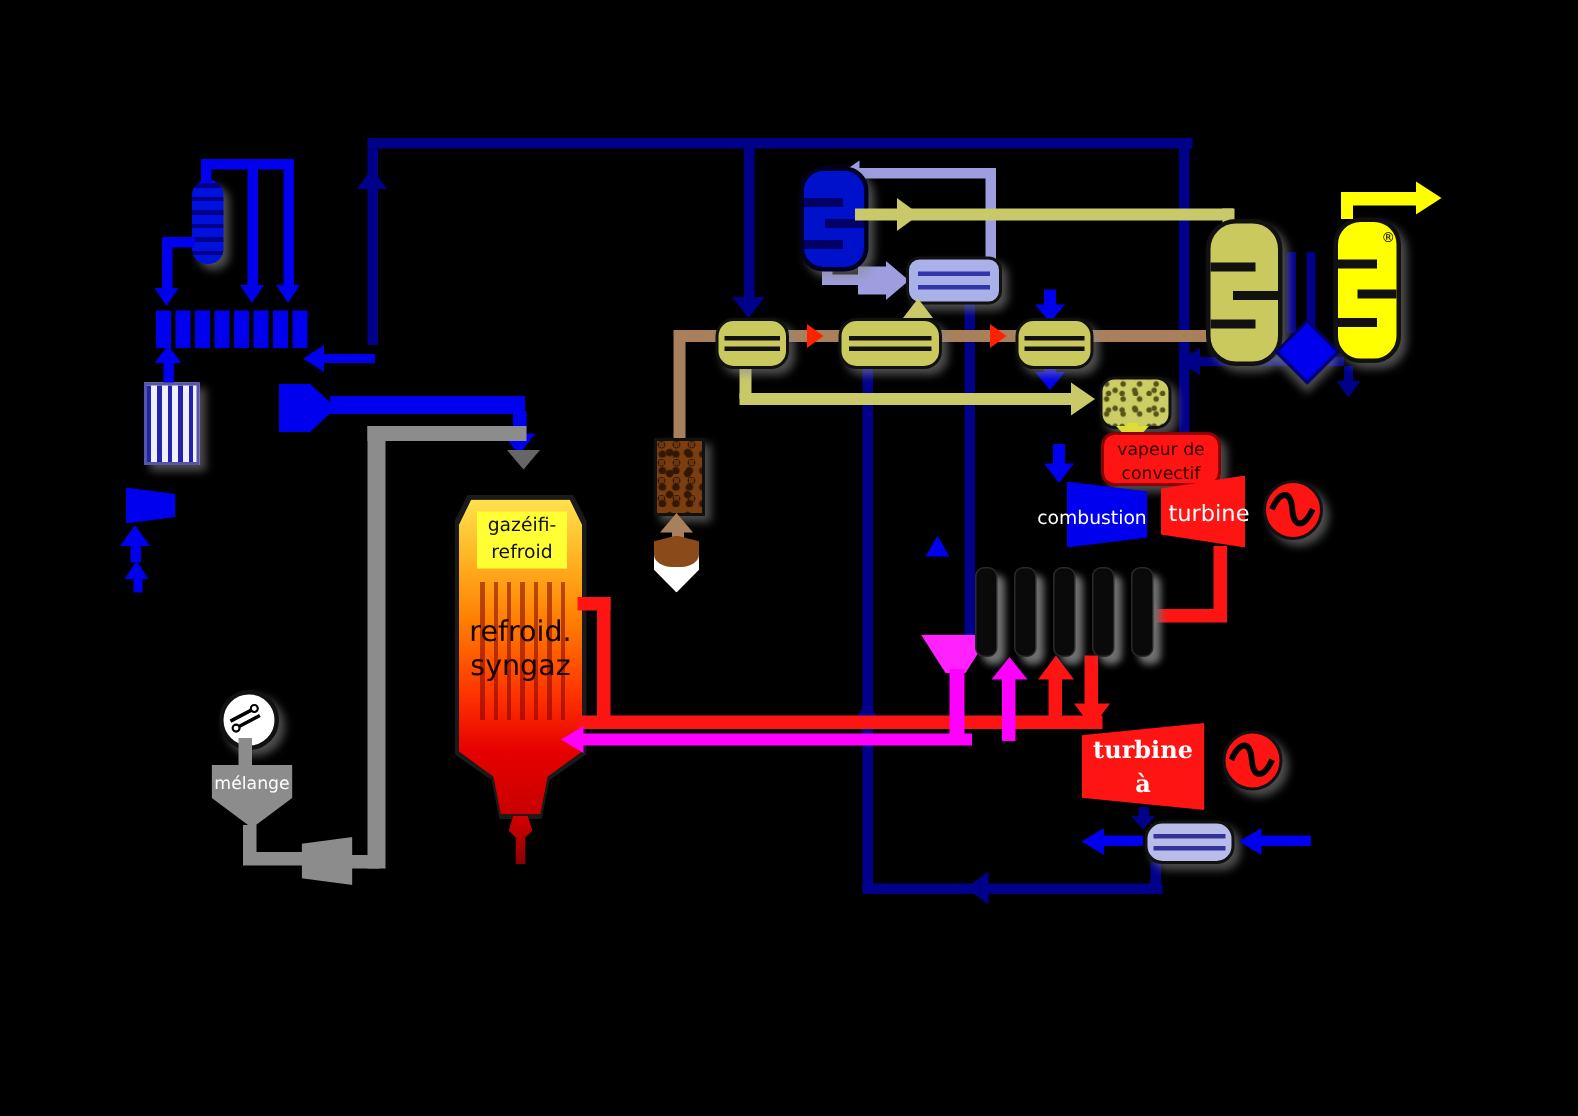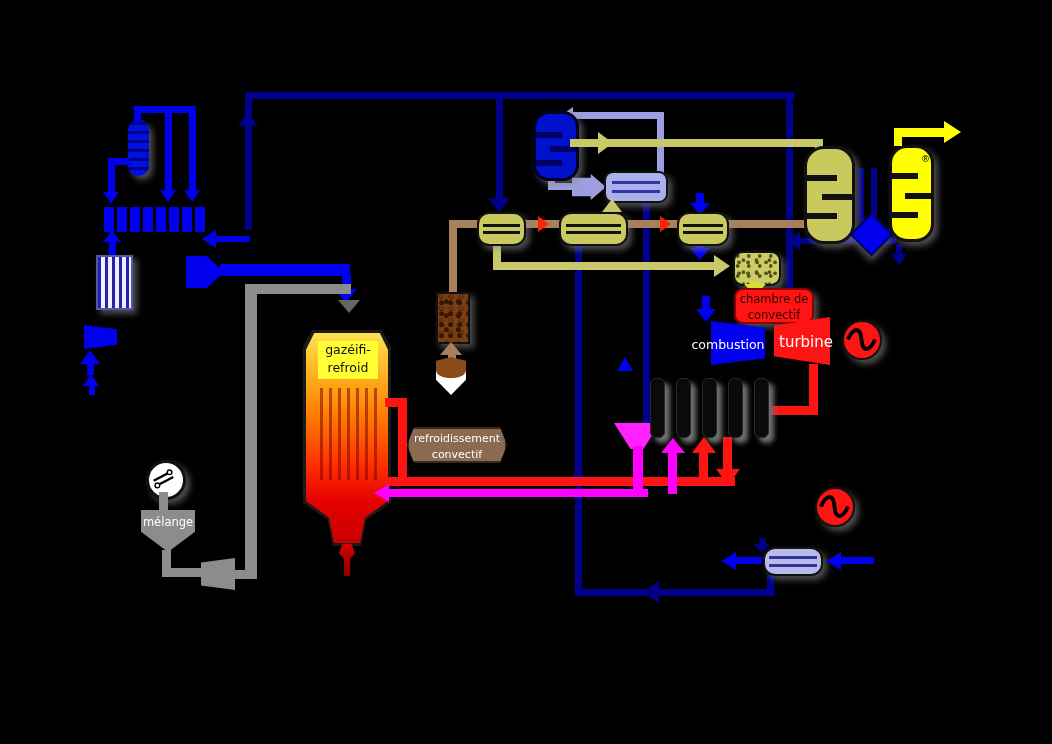--- a/index.html
+++ b/index.html
@@ -179,65 +179,69 @@
   <div class="tri" style="left:338px;top:300px;border-left:11px solid transparent;border-right:11px solid transparent;border-top:13px solid #666"></div>
 
   <div class="abs sh" style="left:303px;top:330px;width:88px;height:216px;background:#1a1a1a;clip-path:polygon(0 8%,10% 0,90% 0,100% 8%,100% 80%,72% 88%,66% 100%,34% 100%,28% 88%,0 80%);">
     <div class="abs" style="left:3px;top:3px;width:82px;height:210px;background:linear-gradient(#FFE24D 0%,#FFB020 20%,#FF7A00 40%,#FF3300 62%,#E60000 80%,#C80000 100%);clip-path:polygon(0 8%,10% 0,90% 0,100% 8%,100% 80%,72% 88%,66% 100%,34% 100%,28% 88%,0 80%);"></div>
   </div>
   <div class="abs" style="left:314px;top:388px;width:66px;height:92px;background:repeating-linear-gradient(90deg,transparent 0 6px,#7a000088 6px 9px);"></div>
   <div class="abs" style="left:318px;top:341px;width:60px;height:38px;background:#FFFF33;text-align:center;font-size:12.5px;color:#111;line-height:1.4;">
     <span>gazéifi-</span><br>
     <span>refroid</span>
   </div>
+  <div class="lbl" style="left:305px;top:410px;width:84px;font-size:19px;color:#140000;line-height:1.2;">
+    <span>refroid.</span><br>
+    <span>syngaz</span>
+  </div>
   <div class="abs" style="left:339px;top:544px;width:16px;height:32px;background:linear-gradient(#D40000,#8B0000);clip-path:polygon(20% 0,80% 0,100% 30%,70% 45%,70% 100%,30% 100%,30% 45%,0 30%);"></div>
 
-  <div class="abs sh" style="left:407px;top:427px;width:100px;height:36px;background:#8a6a50;border:2px solid #3a2a1a;clip-path:polygon(7% 0,93% 0,100% 50%,93% 100%,7% 100%,0 50%);text-align:center;font-size:11px;color:#fff;line-height:1.45;padding-top:2px;box-sizing:border-box;">
-    <span>refroidissement</span><br>
-    <span>convectif</span>
-  </div>
 
   <div class="pipe" style="left:385px;top:398px;width:22px;height:9px;background:#FF1414"></div>
   <div class="pipe" style="left:398px;top:398px;width:9px;height:86px;background:#FF1414"></div>
   <div class="pipe" style="left:385px;top:477px;width:350px;height:9px;background:#FF1414"></div>
   <div class="pipe" style="left:699px;top:452px;width:9px;height:28px;background:#FF1414"></div>
   <div class="tri" style="left:692px;top:437px;border-left:12px solid transparent;border-right:12px solid transparent;border-bottom:16px solid #FF1414"></div>
   <div class="pipe" style="left:723px;top:437px;width:9px;height:34px;background:#FF1414"></div>
   <div class="tri" style="left:716px;top:469px;border-left:12px solid transparent;border-right:12px solid transparent;border-top:16px solid #FF1414"></div>
   <div class="pipe" style="left:809px;top:364px;width:9px;height:48px;background:#FF1414"></div>
   <div class="pipe" style="left:770px;top:406px;width:48px;height:9px;background:#FF1414"></div>
   <div class="tri" style="left:755px;top:402px;border-top:9px solid transparent;border-bottom:9px solid transparent;border-right:16px solid #FF1414"></div>
 
   <div class="pipe" style="left:388px;top:489px;width:260px;height:8px;background:#FF00FF"></div>
   <div class="tri" style="left:374px;top:484px;border-top:9px solid transparent;border-bottom:9px solid transparent;border-right:15px solid #FF00FF"></div>
   <div class="abs" style="left:614px;top:423px;width:46px;height:26px;background:#FF22FF;clip-path:polygon(0 0,100% 0,64% 100%,36% 100%);"></div>
   <div class="pipe" style="left:633px;top:446px;width:10px;height:48px;background:#FF00FF"></div>
   <div class="pipe" style="left:668px;top:452px;width:9px;height:42px;background:#FF00FF"></div>
   <div class="tri" style="left:661px;top:438px;border-left:12px solid transparent;border-right:12px solid transparent;border-bottom:15px solid #FF00FF"></div>
 
   <div class="abs sh" style="left:734px;top:288px;width:80px;height:36px;background:#FF1414;border:2.5px solid #8B0000;border-radius:9px;text-align:center;font-size:11.5px;color:#300;line-height:1.4;padding-top:1px;box-sizing:border-box;">
-    <span>chambre de</span><br>
+    <span>vapeur de</span><br>
     <span>convectif</span>
   </div>
   <div class="abs sh" style="left:711px;top:321px;width:54px;height:44px;background:#0000EE;clip-path:polygon(0 0,100% 15%,100% 85%,0 100%);"></div>
   <div class="lbl white" style="left:681px;top:337px;width:94px;font-size:12.5px;">combustion</div>
   <div class="abs sh" style="left:774px;top:317px;width:56px;height:48px;background:#FF1414;clip-path:polygon(0 18%,100% 0,100% 100%,0 82%);"></div>
   <div class="lbl white" style="left:779px;top:333px;width:48px;font-size:15px;">turbine</div>
   <div class="abs sh" style="left:842px;top:320px;width:40px;height:40px;background:#FF1414;border:2.5px solid #111;border-radius:50%;box-sizing:border-box;">
     <svg width="35" height="35" viewBox="0 0 36 36">
       <path d="M4 18 C 10 5, 17 5, 18 18 C 19 31, 26 31, 32 18" stroke="#000" stroke-width="4" fill="none"></path>
     </svg>
   </div>
 
   <div class="abs" style="left:650px;top:378px;width:13px;height:58px;background:#0a0a0a;border:1px solid #2a2a2a;border-radius:6px;box-shadow:5px 5px 5px #707070;"></div>
   <div class="abs" style="left:676px;top:378px;width:13px;height:58px;background:#0a0a0a;border:1px solid #2a2a2a;border-radius:6px;box-shadow:5px 5px 5px #707070;"></div>
   <div class="abs" style="left:702px;top:378px;width:13px;height:58px;background:#0a0a0a;border:1px solid #2a2a2a;border-radius:6px;box-shadow:5px 5px 5px #707070;"></div>
   <div class="abs" style="left:728px;top:378px;width:13px;height:58px;background:#0a0a0a;border:1px solid #2a2a2a;border-radius:6px;box-shadow:5px 5px 5px #707070;"></div>
   <div class="abs" style="left:754px;top:378px;width:13px;height:58px;background:#0a0a0a;border:1px solid #2a2a2a;border-radius:6px;box-shadow:5px 5px 5px #707070;"></div>
 
+  <div class="abs sh" style="left:721px;top:482px;width:82px;height:58px;background:#FF1414;clip-path:polygon(0 14%,100% 0,100% 100%,0 86%);text-align:center;color:#fff;font-family:'DejaVu Serif',serif;font-weight:bold;font-size:16px;line-height:1.45;padding-top:6px;box-sizing:border-box;">
+    <span>turbine à</span><br>
+    <span>vapeur</span>
+  </div>
   <div class="abs sh" style="left:815px;top:487px;width:40px;height:40px;background:#FF1414;border:2.5px solid #111;border-radius:50%;box-sizing:border-box;">
     <svg width="35" height="35" viewBox="0 0 36 36">
       <path d="M4 18 C 10 5, 17 5, 18 18 C 19 31, 26 31, 32 18" stroke="#000" stroke-width="4" fill="none"></path>
     </svg>
   </div>
   <div class="abs sh" style="left:763px;top:547px;width:60px;height:29px;background:#B9BCE9;border:2.5px solid #111;border-radius:12px;box-sizing:border-box;">
     <div class="abs" style="left:8%;top:28%;width:84%;height:3px;background:#333399"></div>
     <div class="abs" style="left:8%;top:58%;width:84%;height:3px;background:#333399"></div>
   </div>
   <div class="pipe" style="left:736px;top:557px;width:26px;height:7px;background:#0000EE"></div>

